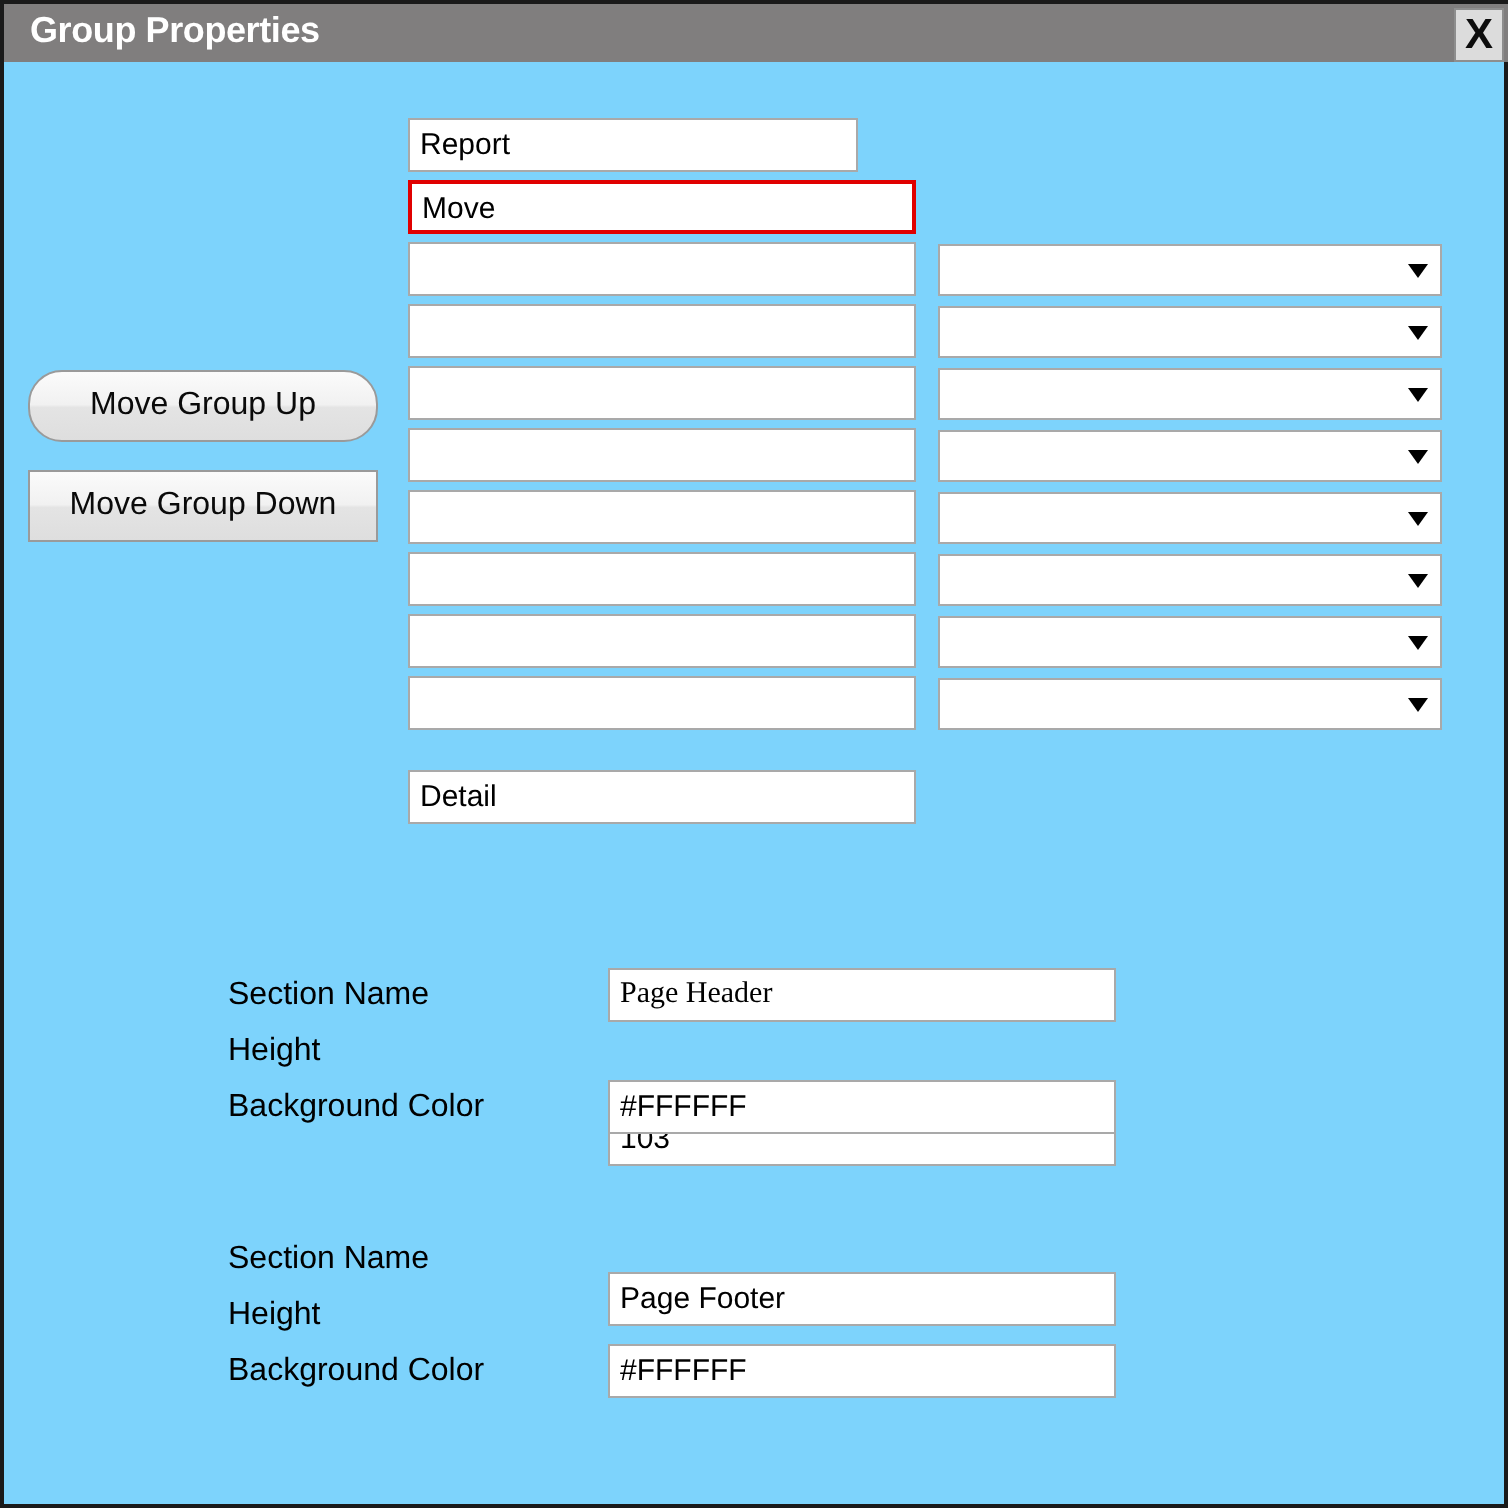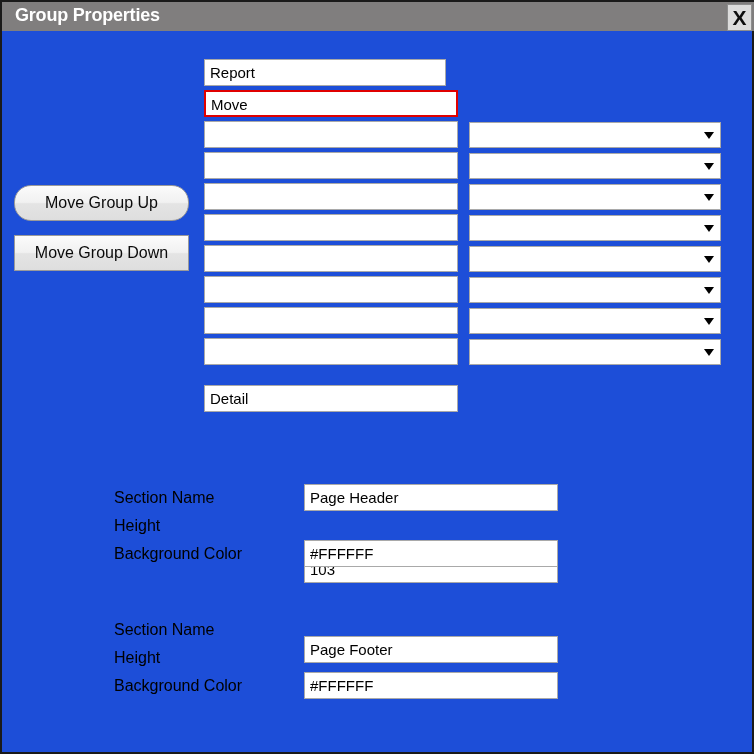--- a/index.html
+++ b/index.html
@@ -12,21 +12,21 @@
     height: 754px;
     font-family: "Liberation Sans", sans-serif;
     overflow: hidden;
   }
 
   #dialog {
     position: relative;
     width: 754px;
     height: 754px;
     box-sizing: border-box;
-    background: #1d4ed8;
+    background: #7dd3fc;
     border: 2px solid #1a1a1a;
     border-top: 0;
   }
 
   
   #titlebar {
     position: absolute;
     left: 0;
     top: 0;
     width: 754px;
@@ -159,21 +159,21 @@
 <div id="dialog">
 
   <div id="titlebar">
     <div id="title-text">Group Properties</div>
     <div id="close-button">
       <span class="glyph">X</span>
     </div>
   </div>
 
   <div id="group-rows">
-      <div class="txt" style="left: 202px; top: 59px; width: 242px; height: 27px;">Report</div>
+      <div class="txt" style="left: 202px; top: 59px; width: 225px; height: 27px;">Report</div>
       <div class="txt selected" style="left: 202px; top: 90px; width: 254px; height: 27px;">Move</div>
       <div class="txt" style="left: 202px; top: 121px; width: 254px; height: 27px;"></div>
       <div class="ddl" style="left: 467px; top: 122px; width: 252px; height: 26px;">
         <span style="position: absolute; left: 5px; top: 0px; line-height: 24px; font-size: 15px; color: rgb(0, 0, 0);"></span>
         <span class="arrow"></span>
       </div>
       <div class="txt" style="left: 202px; top: 152px; width: 254px; height: 27px;"></div>
       <div class="ddl" style="left: 467px; top: 153px; width: 252px; height: 26px;">
         <span style="position: absolute; left: 5px; top: 0px; line-height: 24px; font-size: 15px; color: rgb(0, 0, 0);"></span>
         <span class="arrow"></span>
@@ -208,21 +208,21 @@
         <span style="position: absolute; left: 5px; top: 0px; line-height: 24px; font-size: 15px; color: rgb(0, 0, 0);"></span>
         <span class="arrow"></span>
       </div>
       <div class="txt" style="left: 202px; top: 369px; width: 254px; height: 27px; margin-top: 16px;">Detail</div>
     </div>
 
   <div class="move-btn" style="top:185px;border-radius:17px;">Move Group Up</div>
   <div class="move-btn" style="top:235px;">Move Group Down</div>
 
   <div class="prop-label" style="top:484px;">Section Name</div>
-  <div class="prop-field" style="top:484px;">Page Header</div>
+  <div class="prop-field" style="top:484px;font-family:Liberation Serif, serif;">Page Header</div>
 
   <div class="prop-label" style="top:512px;">Height</div>
   <div class="prop-field" style="top:512px;margin-top:44px;">103</div>
 
   <div class="prop-label" style="top:540px;">Background Color</div>
   <div class="prop-field" style="top:540px;">#FFFFFF</div>
 
   <div class="prop-label" style="top:616px;">Section Name</div>
   <div class="prop-field" style="top:636px;">Page Footer</div>
 

